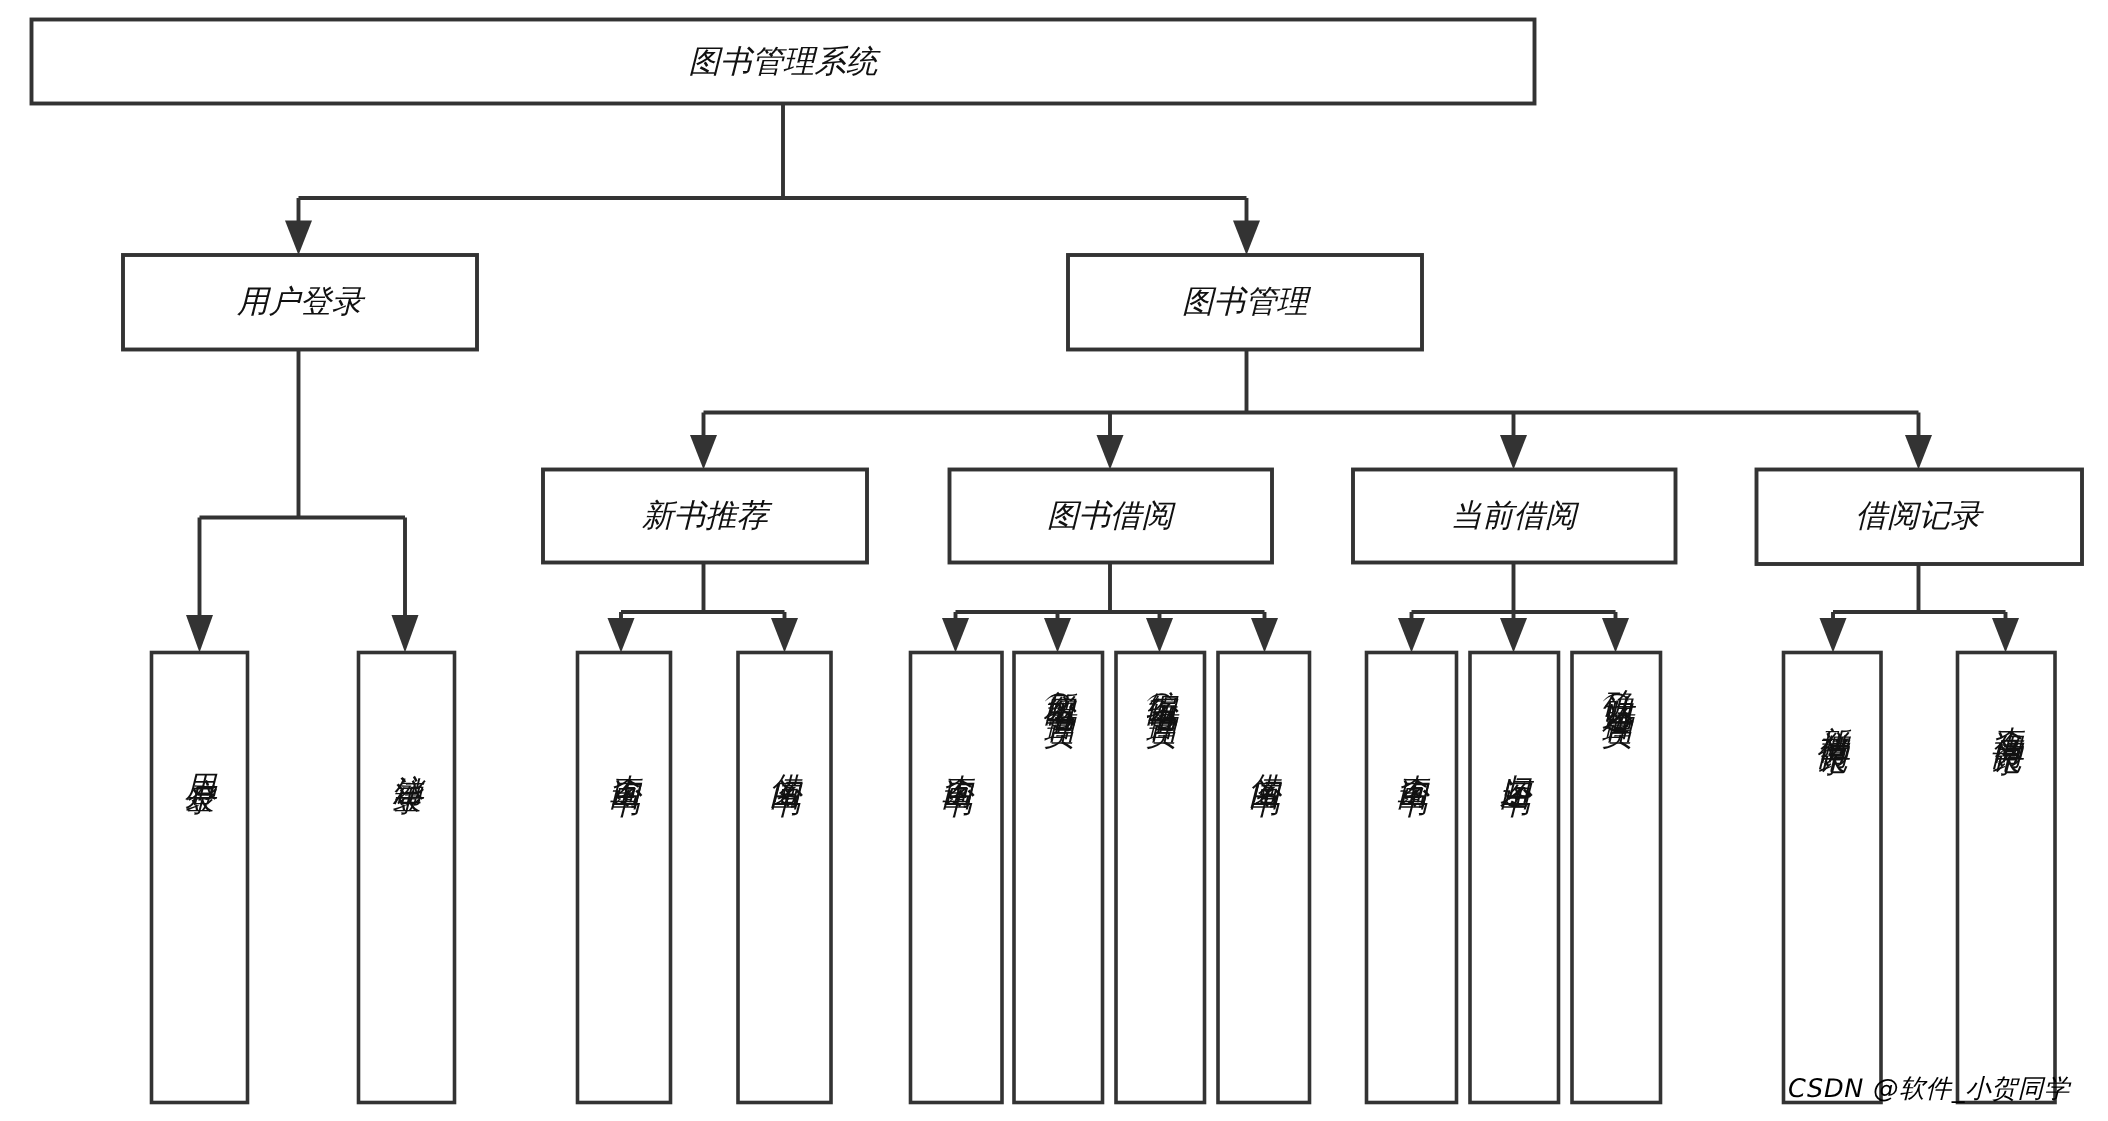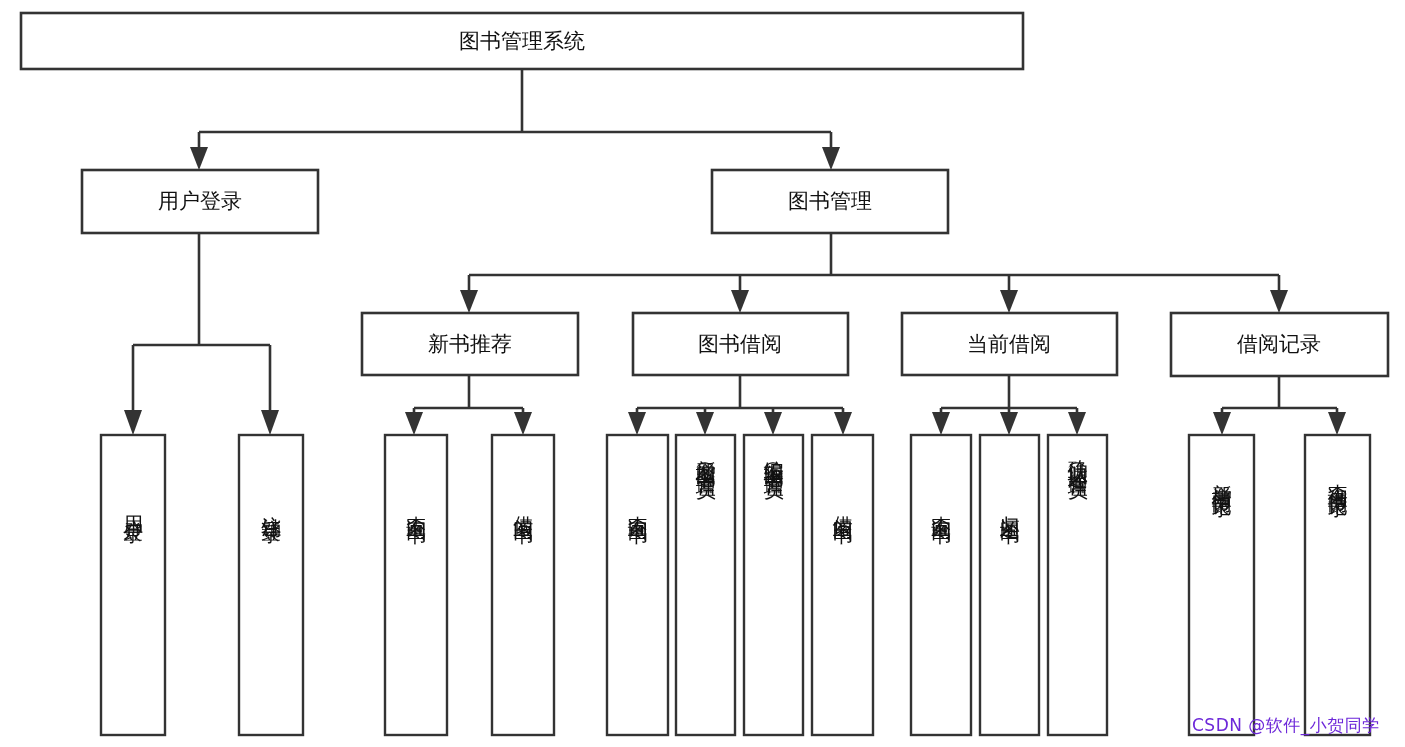--- a/index.html
+++ b/index.html
@@ -11,20 +11,21 @@
     width: 1405px;
     height: 747px;
     font-family: "DejaVu Sans", "Liberation Sans", sans-serif;
     overflow: hidden;
   }
   #diagram-root {
     position: relative;
     width: 1405px;
     height: 696px;
     background: #ffffff;
+    font-style: italic;
   }
   svg.flow {
     position: absolute;
     left: 0;
     top: 0;
     width: 1405px;
     height: 747px;
   }
   .node-box {
     fill: #ffffff;
@@ -71,21 +72,21 @@
     display: flex;
     align-items: flex-start;
     justify-content: center;
   }
   .watermark {
     position: absolute;
     left: 1192px;
     top: 714px;
     font-family: "DejaVu Sans", "Liberation Sans", sans-serif;
     font-size: 17px;
-    color: #6d28d9;
+    color: #000000;
     white-space: nowrap;
     letter-spacing: 0.5px;
     text-align: center;
   }
 </style>
 </head>
 <body>
 
 <div id="diagram-root">
 

